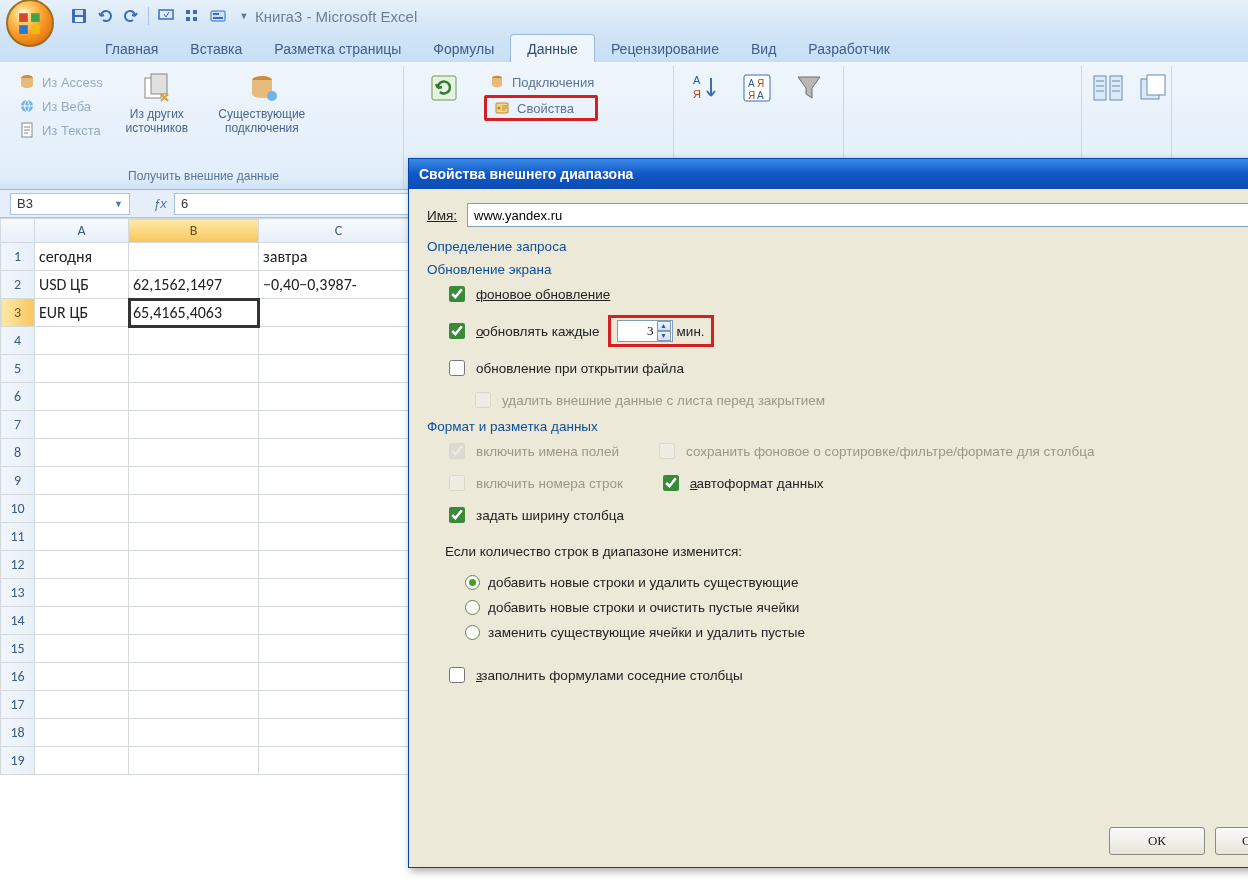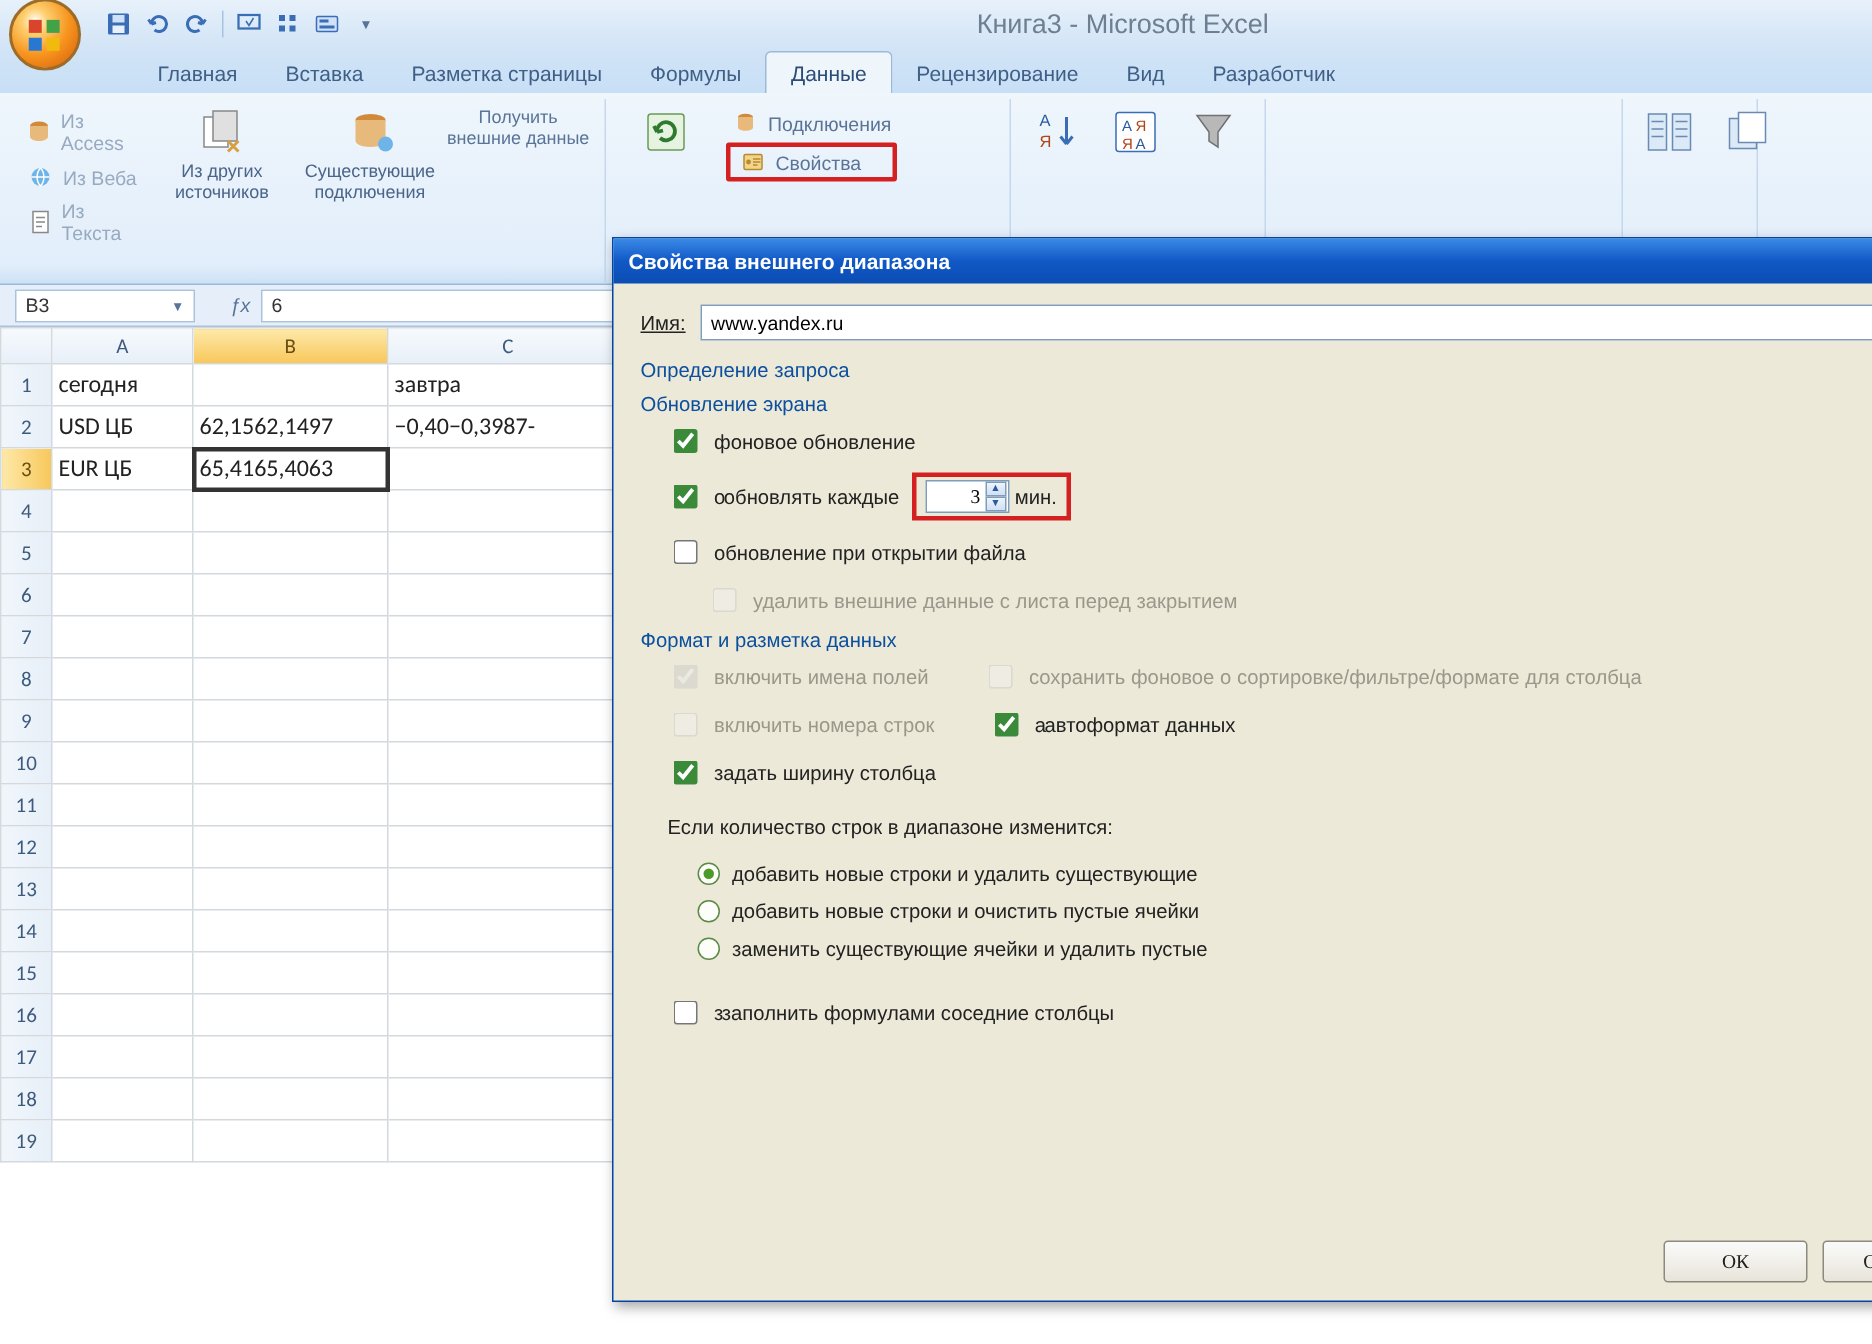--- a/index.html
+++ b/index.html
@@ -4,28 +4,28 @@
 <style>
 html,body{margin:0;padding:0;font-family:"Segoe UI",Tahoma,sans-serif;font-size:13px;background:#cfe3f6;color:#3b3b3b;width:1248px;height:896px;overflow:hidden}
 *{box-sizing:border-box}
 
 .titlebar{height:32px;background:linear-gradient(#e7f1fb,#d2e4f6);display:flex;align-items:center;padding:0 6px}
 .office-btn{width:48px;height:48px;border-radius:50%;background:radial-gradient(circle at 35% 30%,#fff 0,#fecf6e 20%,#f6931d 55%,#d65a0b 100%);border:2px solid #9d6d28;margin-top:14px;margin-right:6px;position:relative;z-index:5;display:flex;align-items:center;justify-content:center}
 .office-btn svg{width:26px;height:26px}
 .qat{display:flex;align-items:center;gap:4px;margin-left:8px}
 .qat .qbtn{width:22px;height:22px;display:flex;align-items:center;justify-content:center;border-radius:3px}
 .qat .sep{width:1px;height:18px;background:#a7c3dd;margin:0 2px}
-.wintitle{flex:1;text-align:center;color:#6f7f91;font-size:18px}
+.wintitle{flex:1;color:#6f7f91;font-size:15px}
 
 .tabs{height:30px;display:flex;align-items:flex-end;padding-left:89px;background:linear-gradient(#d2e4f6,#c7dff6)}
 .tab{padding:6px 16px 5px;font-size:14px;color:#3f5f87;cursor:default}
 .tab.active{background:#eef5fb;border:1px solid #9bbad9;border-bottom:none;border-radius:4px 4px 0 0;color:#2c4d78}
 
 .ribbon{height:128px;background:linear-gradient(#eff6fc,#e2eefb 90%,#cde2f5);border-bottom:1px solid #9bbad9;display:flex;padding:4px 4px 0}
-.group{border-right:1px solid #c3d8ee;padding:3px 10px 2px;display:flex;flex-direction:row;justify-content:space-between}
+.group{border-right:1px solid #c3d8ee;padding:3px 10px 2px;display:flex;flex-direction:column;justify-content:space-between}
 .group .body{display:flex;gap:10px;flex:1;align-items:flex-start}
 .group .glabel{text-align:center;color:#5a7498;font-size:12px;padding:2px 0 4px}
 .bigbtn{display:flex;flex-direction:column;align-items:center;gap:3px;width:80px;padding-top:2px}
 .bigbtn .ic{width:34px;height:34px;display:flex;align-items:center;justify-content:center}
 .bigbtn .lbl{font-size:12px;text-align:center;color:#4a6589;line-height:1.15}
 .smalls{display:flex;flex-direction:column;gap:2px}
 .smallbtn{display:flex;align-items:center;gap:6px;padding:2px 4px;color:#5a7498;font-size:13px}
 .smallbtn .sic{width:18px;height:18px;display:flex;align-items:center;justify-content:center}
 .smallbtn.dis{color:#97aac0}
 .red-hl{border:3px solid #d42020;border-radius:2px;padding:1px 6px!important}
@@ -55,21 +55,21 @@
 .dlg-body{padding:14px 18px 10px}
 .row{display:flex;align-items:center;gap:10px;margin-bottom:12px}
 .row label.k{text-decoration:underline}
 .row input.txt{flex:1;height:24px;border:1px solid #7f9db9;background:#fff;padding:0 6px;font-size:13px}
 .section-t{color:#0b4f9e;margin:8px 0 6px}
 .opts{padding-left:18px;display:flex;flex-direction:column;gap:10px}
 .chk{display:flex;align-items:center;gap:8px}
 .chk input{width:16px;height:16px;accent-color:#3a8a3a}
 .chk.dis{color:#9a978b}
 .chk.dis input{opacity:.55}
-.u{}
+.u{text-decoration:underline}
 .inline{display:flex;align-items:center;gap:8px}
 .spinwrap{display:flex;align-items:center;border:3px solid #d42020;padding:2px 6px;gap:6px}
 .spinwrap input{width:56px;height:22px;border:1px solid #7f9db9;text-align:right;padding:0 18px 0 4px;font:13px Tahoma}
 .spinbtns{display:flex;flex-direction:column;margin-left:-22px}
 .spinbtns span{width:14px;height:10px;border:1px solid #7f9db9;background:linear-gradient(#eef3fb,#cfe0f5);font-size:7px;line-height:8px;text-align:center;color:#2a5aa0}
 .radio{display:flex;gap:8px}
 .radio .rdot{width:15px;height:15px;border:1px solid #5a8a45;border-radius:50%;display:flex;align-items:center;justify-content:center;background:#fdfdf9}
 .radio.on .rdot::after{content:"";width:7px;height:7px;border-radius:50%;background:#4c9a2a}
 .dlg-foot{position:absolute;bottom:12px;right:16px;display:flex;gap:10px}
 .dlg-foot button{width:96px;height:28px;border:1px solid #8d8a7d;background:linear-gradient(#fafafa,#e7e5da);border-radius:3px;font:13px Tahoma;color:#222;cursor:default}

